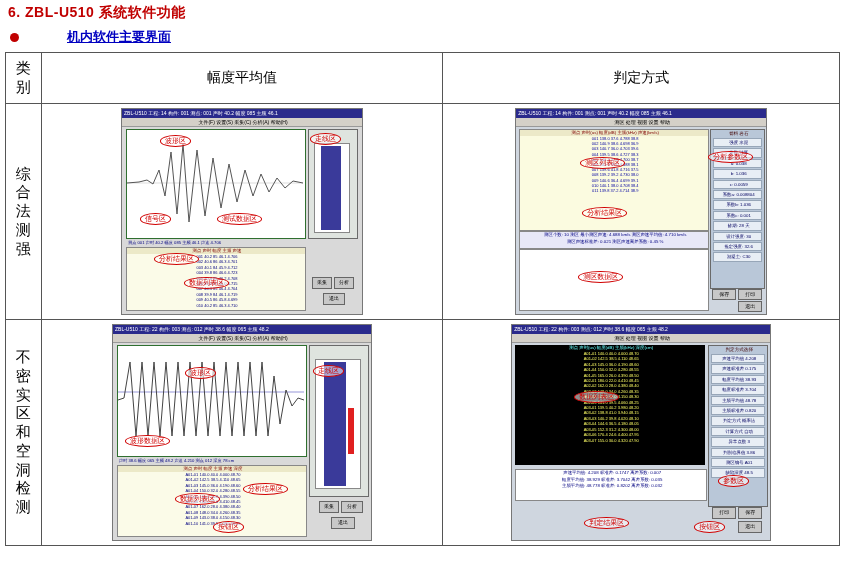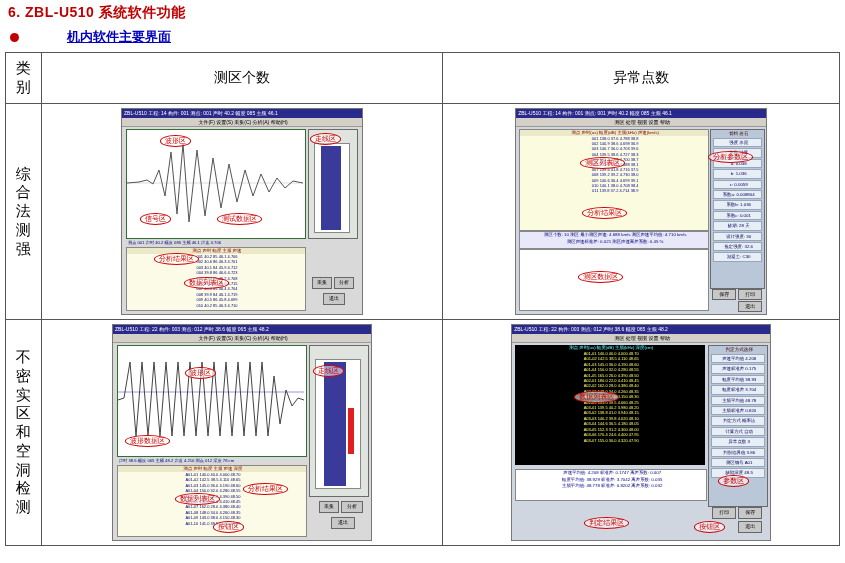--- a/index.html
+++ b/index.html
@@ -143,22 +143,22 @@
     <span class="h2">机内软件主要界面</span>
   </div>
 
   <table class="main">
     <tbody>
         <tr>
       <td class="cat colhead">
         <span style="display:block;line-height:1.25;">类</span>
             <span style="display:block;line-height:1.25;">别</span>
       </td>
-      <td class="colhead" style="width:370px;">测区个数</td>
-      <td class="colhead" style="width:365px;">异常点数</td>
+      <td class="colhead" style="width:370px;">幅度平均值</td>
+      <td class="colhead" style="width:365px;">判定方式</td>
     </tr>
 
     <tr>
       <td class="cat">
         <span>综</span>
             <span>合</span>
             <span>法</span>
             <span>测</span>
             <span>强</span>
       </td>

